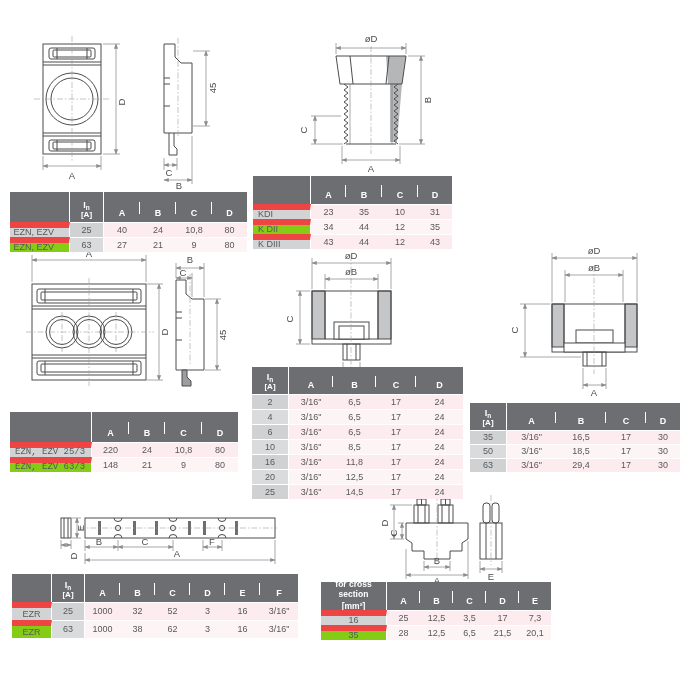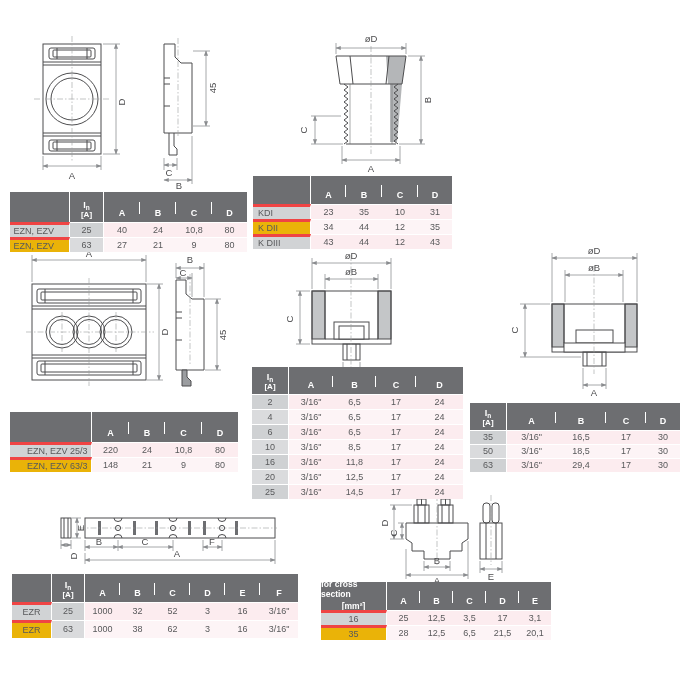--- a/index.html
+++ b/index.html
@@ -6,38 +6,38 @@
   #stage{position:relative;width:687px;height:687px;background:#ffffff;overflow:hidden;}
 
   
   .dtable{position:absolute;display:grid;background:#fff;}
   .cell{display:flex;align-items:center;justify-content:center;box-sizing:border-box;
         font-size:9px;color:#58595b;line-height:1;}
   .hd{background:#6d6e71;color:#fff;font-weight:bold;}
   .hd-col{align-items:flex-end;padding-bottom:4px;position:relative;}
   .hd-col.divider::after{content:"";position:absolute;right:0;top:32%;height:42%;width:1px;background:#fff;}
   .hd-label{border-right:1px solid #fff;flex-direction:column;justify-content:center;gap:2px;
-            font-size:8.5px;line-height:1.15;text-align:left;}
+            font-size:8.5px;line-height:1.15;text-align:center;}
   .hd-in{border-right:1px solid #fff;flex-direction:column;justify-content:flex-end;padding-bottom:3px;gap:1px;}
   .inl1{font-size:9px;font-weight:bold;}
   .inl1 .sub{font-size:6.5px;position:relative;top:2px;}
   .inl2{font-size:8px;font-weight:bold;}
-  .lab{background:#d1d3d5;border-right:1px solid #fff;border-top:3px solid #ef4444;}
+  .lab{background:#d1d3d5;border-right:1px solid #fff;border-top:6px solid #ef4444;}
   .inv{background:#cfd1d3;border-right:1px solid #fff;border-top:1px solid #fff;}
   .val{background:#fcecef;border-top:1px solid #fff;}
-  .lab.alt{background:#eab308;}
+  .lab.alt{background:#84cc16;}
   .inv.alt{background:#dadbdd;}
   .val.alt{background:#fdf4f6;text-align:right;}
 
   .tb-ezn1{left:10px;top:192px;grid-template-columns:60px 34px 36px 36px 36px 35px;grid-template-rows:30px;grid-auto-rows:15px;}
   .tb-ezn1 .lab{justify-content:flex-end;padding-right:15px;}
   .tb-kd{left:253px;top:176px;grid-template-columns:58px 35px 36px 36px 34px;grid-template-rows:28px;grid-auto-rows:15px;}
   .tb-kd .lab{justify-content:flex-start;padding-left:5px;}
   .tb-ezn3{left:10px;top:412px;grid-template-columns:82px 37px 36px 37px 36px;grid-template-rows:30px;grid-auto-rows:15px;}
-  .tb-ezn3 .lab{justify-content:flex-start;padding-left:17px;}
+  .tb-ezn3 .lab{justify-content:flex-start;padding-left:5px;font-family:Liberation Mono, monospace;}
   .tb-clampA{left:252px;top:367px;grid-template-columns:37px 44px 43px 40px 47px;grid-template-rows:27px;grid-auto-rows:15px;}
   .tb-clampB{left:470px;top:403px;grid-template-columns:37px 49px 50px 40px 34px;grid-template-rows:27px;grid-auto-rows:14px;}
   .tb-ezr{left:12px;top:574px;grid-template-columns:40px 33px 35px 35px 35px 35px 35px 38px;grid-template-rows:28px;grid-auto-rows:18px;}
   .tb-cross{left:321px;top:582px;grid-template-columns:66px 33px 33px 33px 33px 32px;grid-template-rows:28px;grid-auto-rows:15px;}
 
   
   .drw{position:absolute;}
   .part{stroke:#4d4d4f;fill:none;stroke-width:1;}
   .thin{stroke:#6d6e71;fill:none;stroke-width:0.6;}
   .dim{stroke:#8a8c8f;fill:none;stroke-width:0.75;}
@@ -621,21 +621,21 @@
         <span>D</span>
       </div>
       <div class="cell hd hd-col">
         <span>E</span>
       </div>
       <div class="cell lab">16</div>
       <div class="cell val">25</div>
       <div class="cell val">12,5</div>
       <div class="cell val">3,5</div>
       <div class="cell val">17</div>
-      <div class="cell val">3,1</div>
+      <div class="cell val">7,3</div>
       <div class="cell lab alt">35</div>
       <div class="cell val alt">28</div>
       <div class="cell val alt">12,5</div>
       <div class="cell val alt">6,5</div>
       <div class="cell val alt">21,5</div>
       <div class="cell val alt">20,1</div>
     </div>
 </div>
 
 </body></html>

